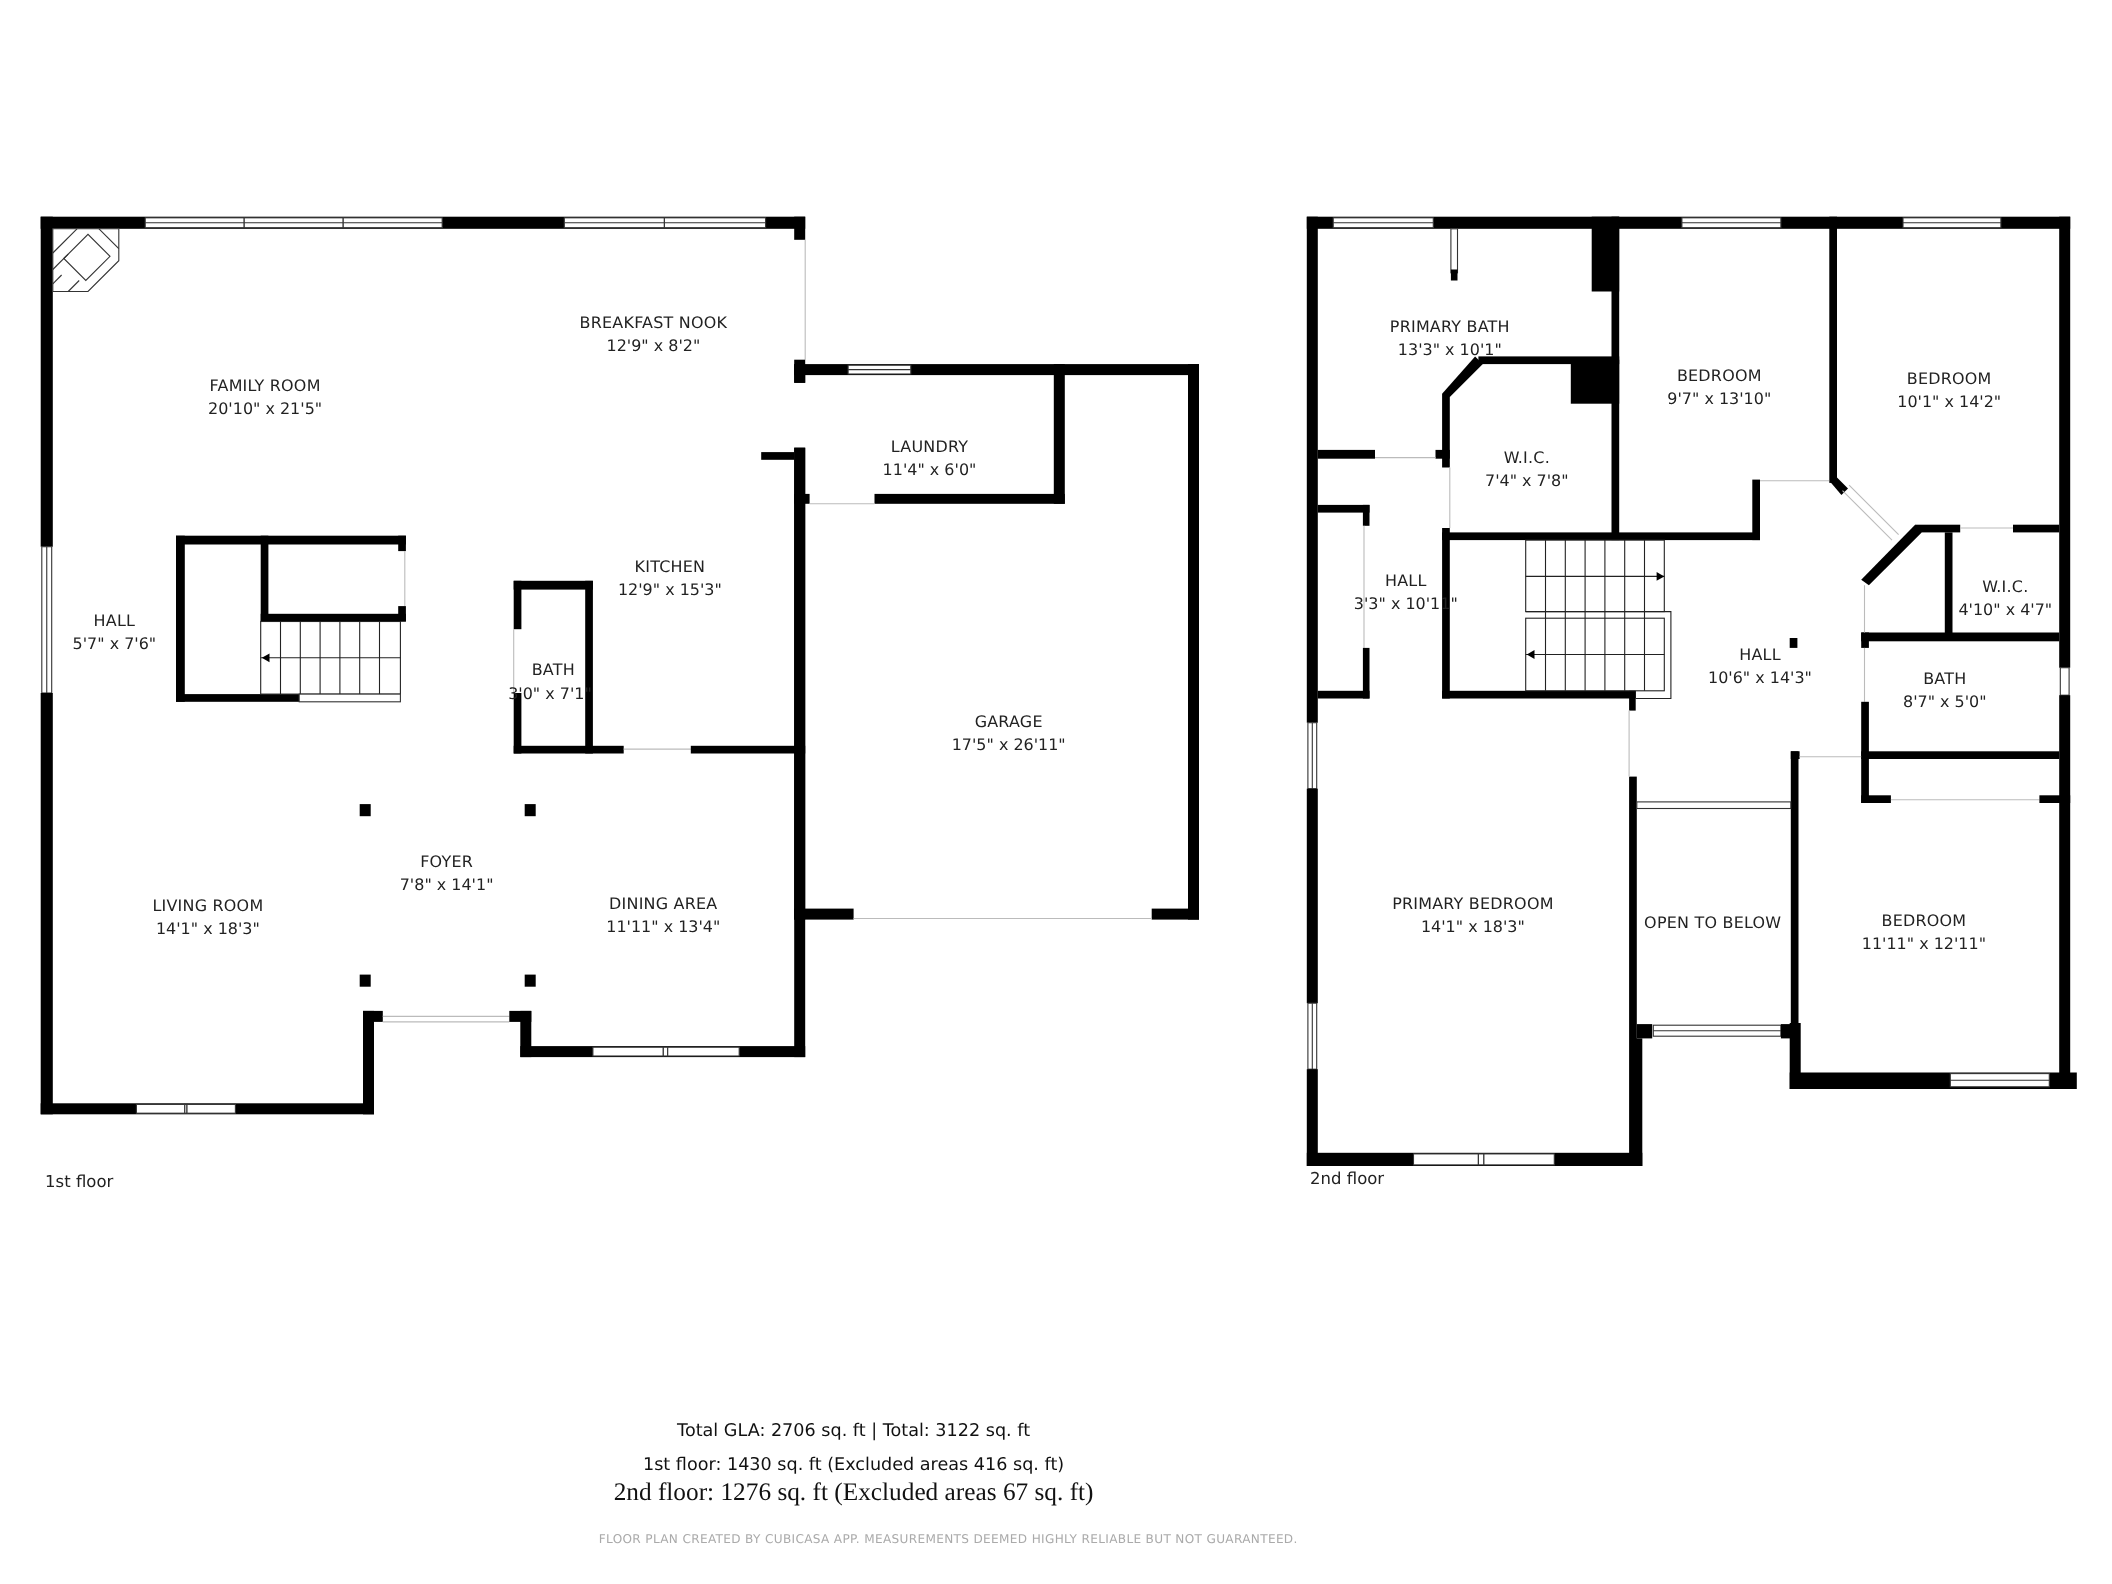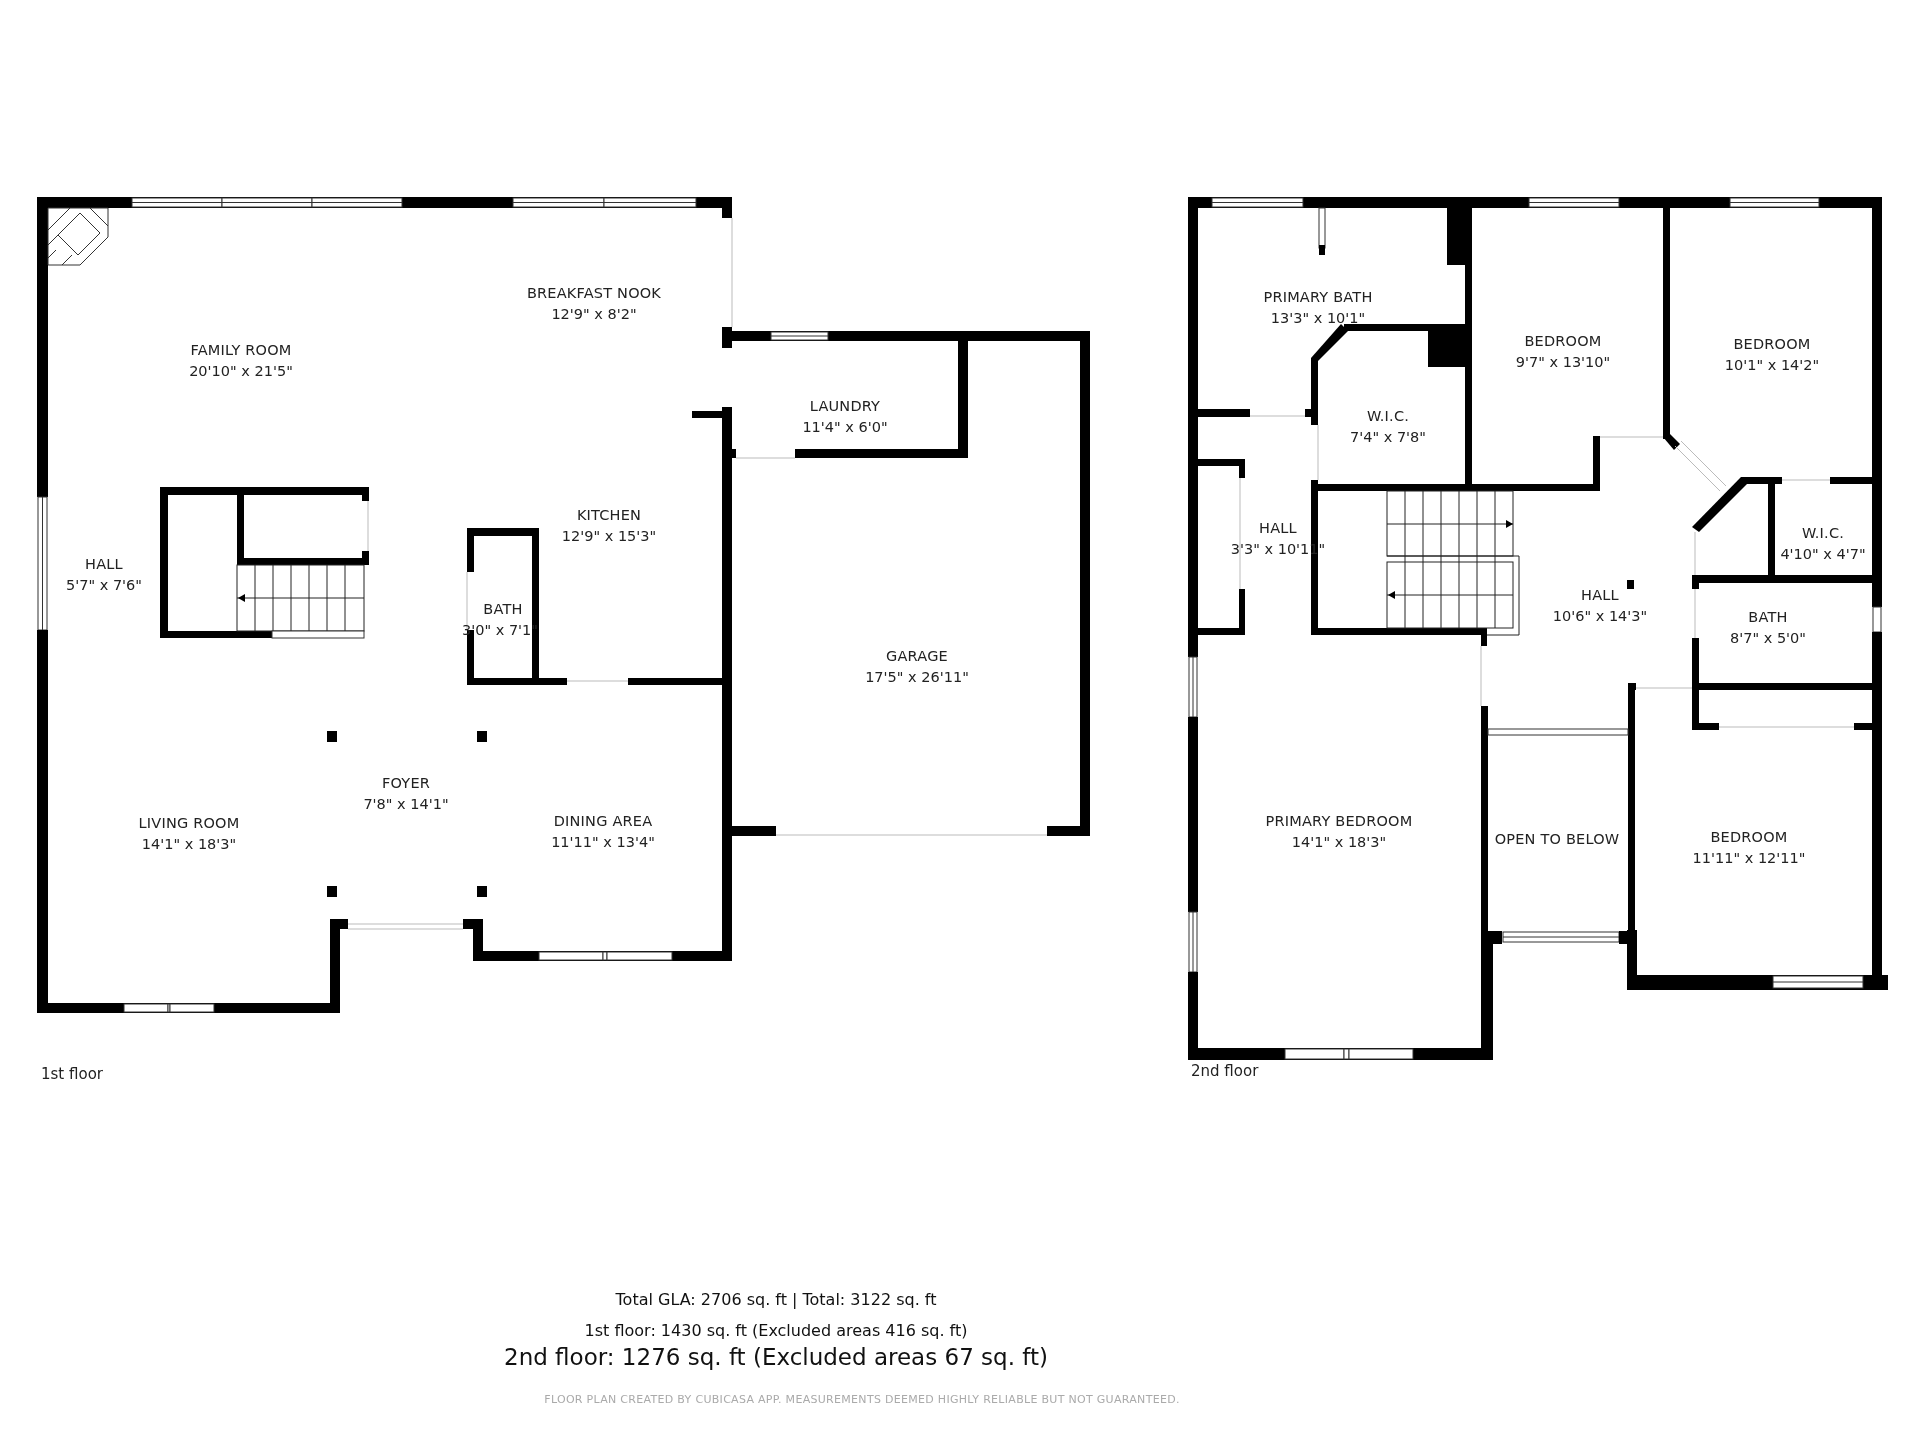--- a/index.html
+++ b/index.html
@@ -287,14 +287,14 @@
     <text class="room-dim" x="1339" y="847">14'1" x 18'3"</text>
     <text class="room-name" x="1557" y="844">OPEN TO BELOW</text>
     <text class="room-name" x="1749" y="842">BEDROOM</text>
     <text class="room-dim" x="1749" y="863">11'11" x 12'11"</text>
     <text class="floor-label" x="1191" y="1076">2nd floor</text>
   </g>
 </svg>
 
 <div class="summary title" style="position:absolute;top:1290px;">Total GLA: 2706 sq. ft | Total: 3122 sq. ft</div>
 <div class="summary line" style="position:absolute;top:1321px;font-size:16px;">1st floor: 1430 sq. ft (Excluded areas 416 sq. ft)</div>
-<div class="summary line" style="position:absolute;top:1344px;font-size:23px;">2nd floor: 1276 sq. ft (Excluded areas 67 sq. ft)</div>
+<div class="summary line" style="position:absolute;top:1344px;font-size:23px;font-family:Liberation Serif, serif;">2nd floor: 1276 sq. ft (Excluded areas 67 sq. ft)</div>
 <div class="disclaimer">FLOOR PLAN CREATED BY CUBICASA APP. MEASUREMENTS DEEMED HIGHLY RELIABLE BUT NOT GUARANTEED.</div>
 
 </body></html>

